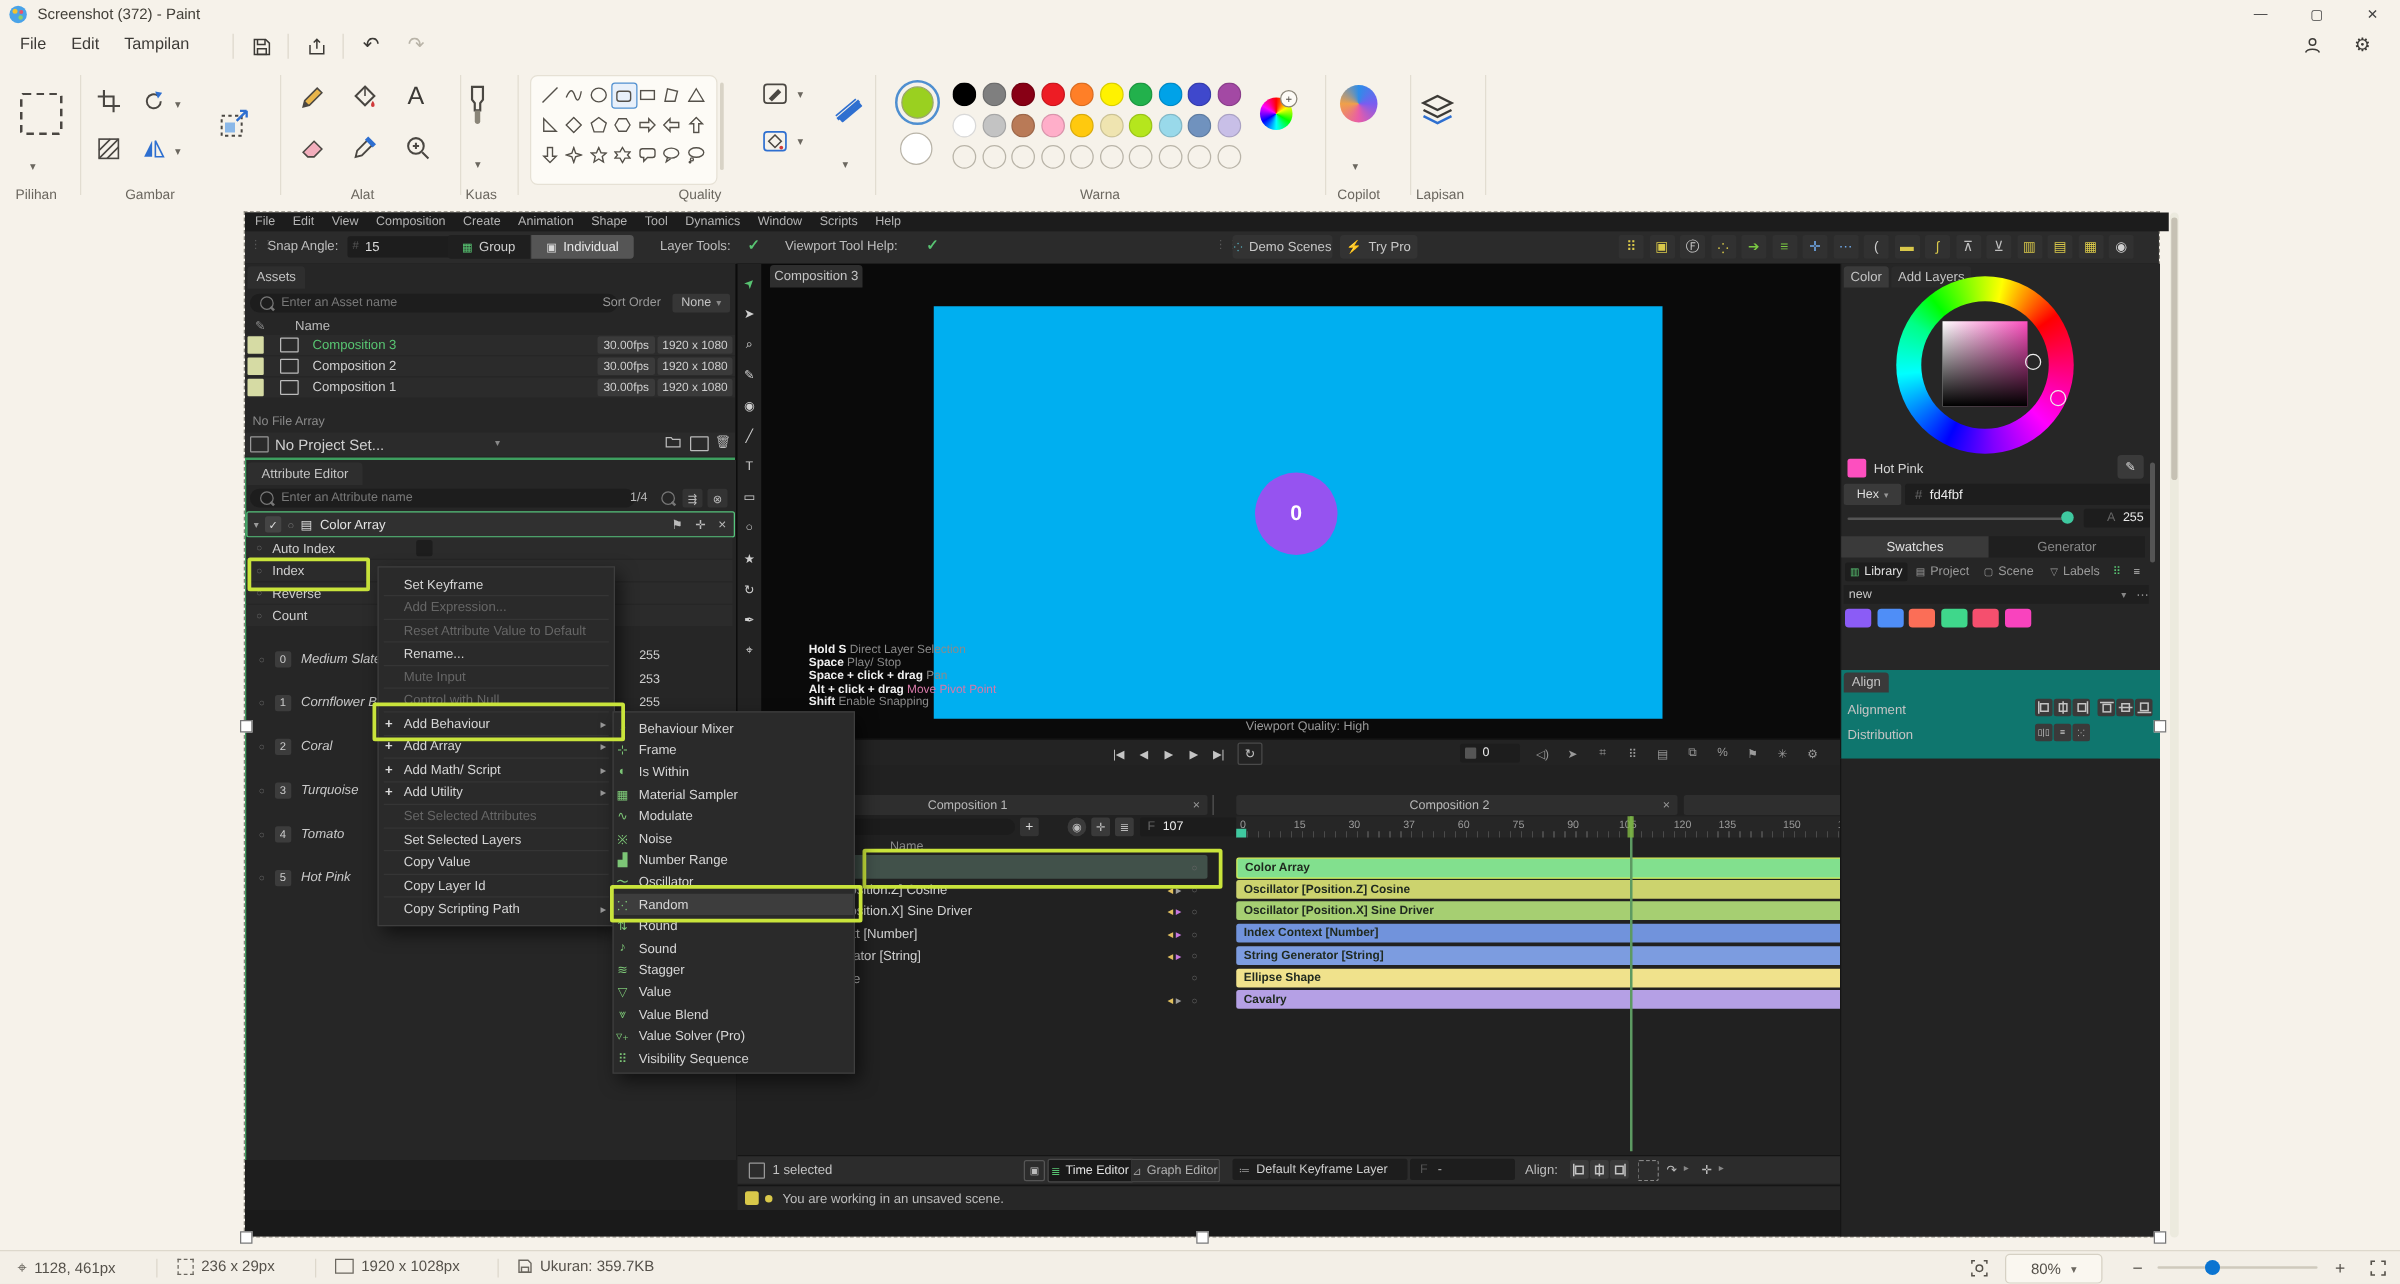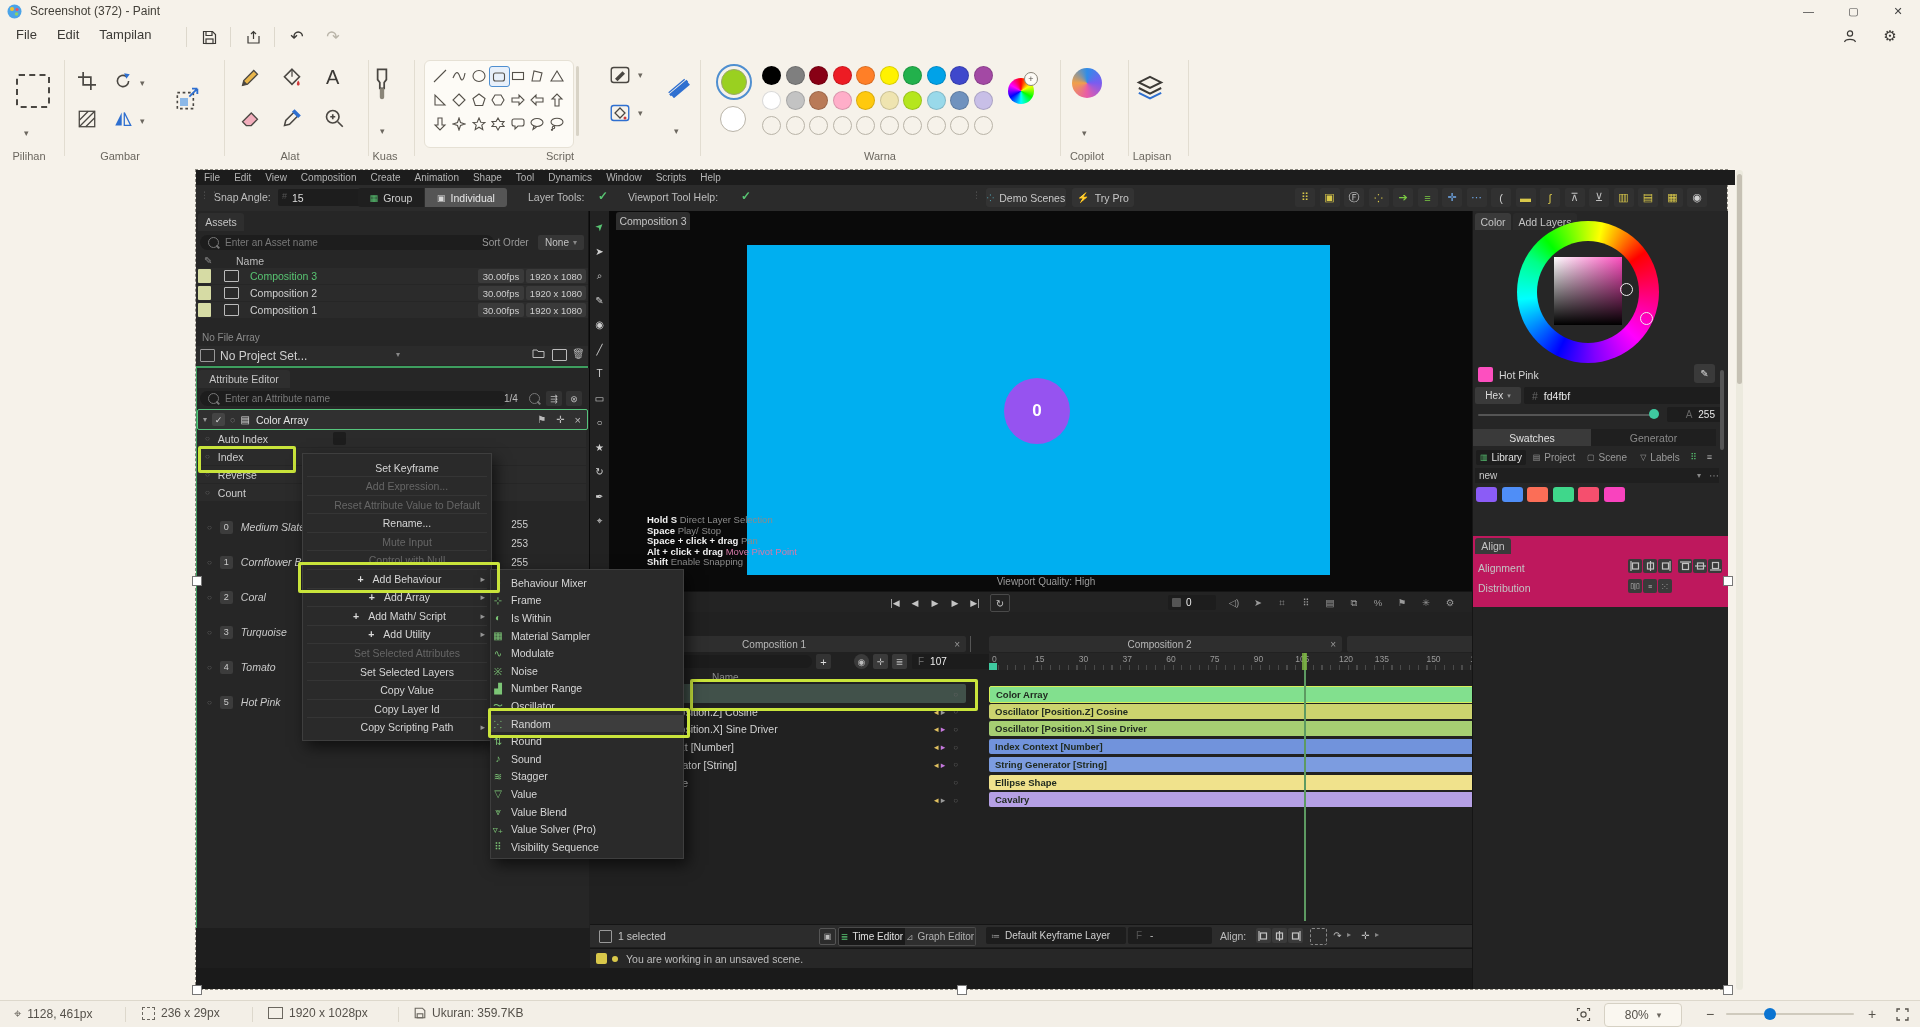--- a/index.html
+++ b/index.html
@@ -13,21 +13,21 @@
   .vsep{width:1px;background:#ddd8cc;}
   #ribbon{left:0;top:52px;width:1920px;height:116px;}
   #statusbar{left:0;top:1000px;width:1920px;height:27px;border-top:1px solid #ddd8cc;background:#f3efe7;font-size:12px;color:#55514a;}
   .stitem{display:flex;align-items:center;gap:6px;}
   
   #cav{left:196px;top:170px;width:1531px;height:819px;background:#161616;color:#c9c9c9;font-size:11px;outline:1px dashed #8a877e;}
   .tab{background:#2e2e2e;color:#c4c4c4;display:flex;align-items:center;justify-content:center;font-size:10.5px;border-radius:3px 3px 0 0;}
   .chip{background:#363636;color:#c4c4c4;border-radius:2px;display:flex;align-items:center;justify-content:center;font-size:10px;}
   .pill{background:#1d1d1d;border-radius:8px;color:#787878;display:flex;align-items:center;font-size:10px;padding:0 8px;gap:6px;}
   .hl{border:3px solid #c9e43b;border-radius:2px;pointer-events:none;}
-  .menuitem{position:absolute;height:19px;display:flex;align-items:center;font-size:10.5px;color:#d6d6d6;justify-content:center;}
+  .menuitem{position:absolute;height:19px;display:flex;align-items:center;font-size:10.5px;color:#d6d6d6;}
   .mdis{color:#666;}
   .subitem{position:absolute;height:17.6px;display:flex;align-items:center;font-size:10.5px;color:#d6d6d6;}
   .gi{color:#7cc576;width:14px;display:inline-flex;justify-content:center;margin-right:6px;font-size:10px;}
   .bar{position:absolute;height:15px;border-radius:2px;font-size:9.5px;color:#202a20;display:flex;align-items:center;padding-left:6px;font-weight:bold;white-space:nowrap;overflow:hidden;}
   .hatch{background-image:repeating-linear-gradient(135deg,rgba(0,0,0,.12) 0 3px,transparent 3px 7px);}
   .hintk{color:#f0f0f0;font-weight:bold;}
   .hintd{color:#8b8b8b;}
   .mag{width:9px;height:9px;border:1.5px solid #777;border-radius:50%;position:relative;display:inline-block;}
   .mag:after{content:"";position:absolute;width:4px;height:1.5px;background:#777;transform:rotate(45deg);left:7px;top:8px;}
   .sbtn{background:#333;border-radius:3px;color:#c8c8c8;display:flex;align-items:center;justify-content:center;gap:5px;font-size:10.5px;}
@@ -85,21 +85,21 @@
         </svg>
     </div>
     <div class="abs ic" style="left:1878px;top:2px;width:24px;height:24px;font-size:15px;color:#3c3a36;">⚙</div>
   </div>
 
   <div class="abs" id="ribbon">
       <div style="position: absolute; left: -46px; top: 98px; width: 150px; text-align: center; font-size: 11px; color: rgb(107, 103, 95);">Pilihan</div>
       <div style="position: absolute; left: 40px; top: 98px; width: 160px; text-align: center; font-size: 11px; color: rgb(107, 103, 95);">Gambar</div>
       <div style="position: absolute; left: 210px; top: 98px; width: 160px; text-align: center; font-size: 11px; color: rgb(107, 103, 95);">Alat</div>
       <div style="position: absolute; left: 300px; top: 98px; width: 170px; text-align: center; font-size: 11px; color: rgb(107, 103, 95);">Kuas</div>
-      <div style="position: absolute; left: 420px; top: 98px; width: 280px; text-align: center; font-size: 11px; color: rgb(107, 103, 95);">Script</div>
+      <div style="position: absolute; left: 420px; top: 98px; width: 280px; text-align: center; font-size: 11px; color: rgb(107, 103, 95);">Quality</div>
       <div style="position: absolute; left: 760px; top: 98px; width: 240px; text-align: center; font-size: 11px; color: rgb(107, 103, 95);">Warna</div>
       <div style="position: absolute; left: 1030px; top: 98px; width: 114px; text-align: center; font-size: 11px; color: rgb(107, 103, 95);">Copilot</div>
       <div style="position: absolute; left: 1090px; top: 98px; width: 124px; text-align: center; font-size: 11px; color: rgb(107, 103, 95);">Lapisan</div>
       <div style="position: absolute; left: 64px; top: 8px; width: 1px; height: 96px; background: rgb(226, 221, 209);"></div>
       <div style="position: absolute; left: 224px; top: 8px; width: 1px; height: 96px; background: rgb(226, 221, 209);"></div>
       <div style="position: absolute; left: 368px; top: 8px; width: 1px; height: 96px; background: rgb(226, 221, 209);"></div>
       <div style="position: absolute; left: 414px; top: 8px; width: 1px; height: 96px; background: rgb(226, 221, 209);"></div>
       <div style="position: absolute; left: 700px; top: 8px; width: 1px; height: 96px; background: rgb(226, 221, 209);"></div>
       <div style="position: absolute; left: 1060px; top: 8px; width: 1px; height: 96px; background: rgb(226, 221, 209);"></div>
       <div style="position: absolute; left: 1128px; top: 8px; width: 1px; height: 96px; background: rgb(226, 221, 209);"></div>
@@ -976,21 +976,21 @@
           <span style="color:#888;font-size:8px;margin-right:8px;">▾</span>
           <span style="color:#888;">⋯</span>
         </div>
         <div style="position: absolute; left: 3px; top: 276px; width: 21px; height: 15px; background: rgb(139, 92, 246); border-radius: 3px;"></div>
         <div style="position: absolute; left: 28.5px; top: 276px; width: 21px; height: 15px; background: rgb(79, 142, 247); border-radius: 3px;"></div>
         <div style="position: absolute; left: 54px; top: 276px; width: 21px; height: 15px; background: rgb(251, 110, 87); border-radius: 3px;"></div>
         <div style="position: absolute; left: 79.5px; top: 276px; width: 21px; height: 15px; background: rgb(63, 215, 139); border-radius: 3px;"></div>
         <div style="position: absolute; left: 105px; top: 276px; width: 21px; height: 15px; background: rgb(245, 79, 110); border-radius: 3px;"></div>
         <div style="position: absolute; left: 130.5px; top: 276px; width: 21px; height: 15px; background: rgb(249, 67, 190); border-radius: 3px;"></div>
       </div>
-      <div style="position: absolute; left: 1276px; top: 366px; width: 255px; height: 71px; background: #be185d; border-left: 1px solid rgb(21, 21, 21);">
+      <div style="position: absolute; left: 1276px; top: 366px; width: 255px; height: 71px; background: #0f766e; border-left: 1px solid rgb(21, 21, 21);">
         <div class="tab" style="position: absolute; left: 2px; top: 2px; width: 36px; height: 16px; background: rgb(58, 58, 58);">Align</div>
         <div style="position: absolute; left: 5px; top: 26px; color: rgb(196, 196, 196); font-size: 10.5px;">Alignment</div>
         <div style="position: absolute; left: 155px; top: 23px; width: 14px; height: 14px; background: rgb(58, 58, 58); border-radius: 2px; display: flex; align-items: center; justify-content: center;">
           <svg width="13" height="12" viewBox="0 0 13 12" stroke="#c4c4c4" fill="none" stroke-width="1.2">
             <line x1="2" y1="1" x2="2" y2="11"></line>
             <rect x="3.5" y="3" width="6" height="6"></rect>
           </svg>
         </div>
         <div style="position: absolute; left: 170px; top: 23px; width: 14px; height: 14px; background: rgb(58, 58, 58); border-radius: 2px; display: flex; align-items: center; justify-content: center;">
           <svg width="13" height="12" viewBox="0 0 13 12" stroke="#c4c4c4" fill="none" stroke-width="1.2">

